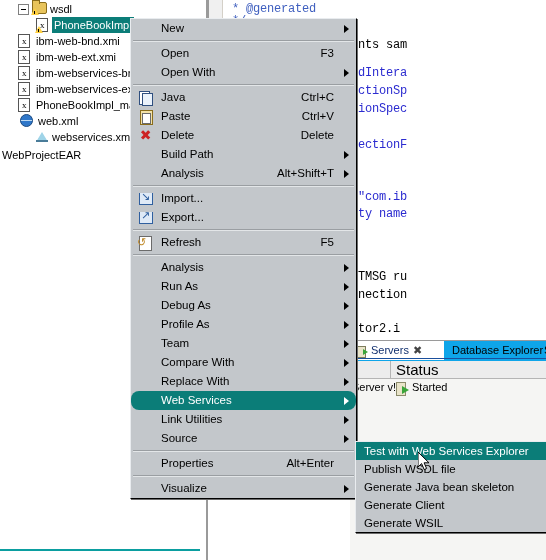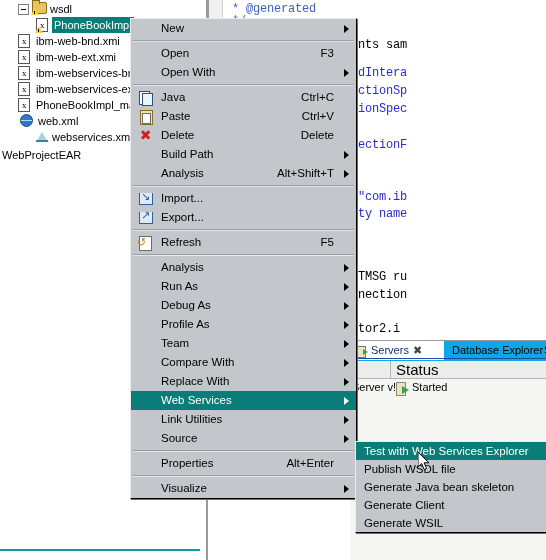--- a/index.html
+++ b/index.html
@@ -40,21 +40,21 @@
   .ico-tri{width:0;height:0;border-left:6px solid transparent;border-right:6px solid transparent;border-bottom:10px solid #9fd4e8;display:inline-block;position:relative;}
   .ico-tri:after{content:"";position:absolute;left:-6px;top:8px;width:12px;height:2px;background:#4a7c99;}
 
   
   #ctx{left:130px;top:18px;width:225px;background:#c3c7cb;
        border-top:1px solid #e9ecef;border-left:1px solid #e9ecef;
        border-right:1px solid #000;border-bottom:1px solid #000;
        box-shadow:1px 1px 0 #6b6b6b;}
   .mi{position:relative;height:19px;line-height:19px;padding-left:30px;padding-right:8px;white-space:nowrap;color:#000;font-size:11.5px;}
   .mi.dis{color:#868a8e;text-shadow:1px 1px 0 #e3e6e8;}
-  .mi.hl{background:#0b7d78;color:#ffffff;}
+  .mi.hl{background:#0b7d78;color:#ffffff;border-radius:8px;}
   .mi .accel{position:absolute;right:22px;top:0;font-size:11.5px;}
   .mi .arrow{position:absolute;right:7px;top:6px;width:0;height:0;border-top:4px solid transparent;border-bottom:4px solid transparent;border-left:5px solid #000;}
   .mi.hl .arrow{border-left-color:#ffffff;}
   .msep{height:1px;margin:2px 2px;background:#9a9ea2;border-bottom:1px solid #e3e6e8;}
   .mico{position:absolute;left:6px;top:2px;width:16px;height:15px;}
 
   
   .i-copy{position:absolute;left:2px;top:1px;width:9px;height:12px;background:#fff;border:1px solid #2f4f7f;}
   .i-copy2{position:absolute;left:5px;top:3px;width:9px;height:11px;background:#eaf2fb;border:1px solid #2f4f7f;}
   .i-copyg{position:absolute;left:2px;top:1px;width:11px;height:13px;background:#a9adb1;border:1px solid #8d9195;}

